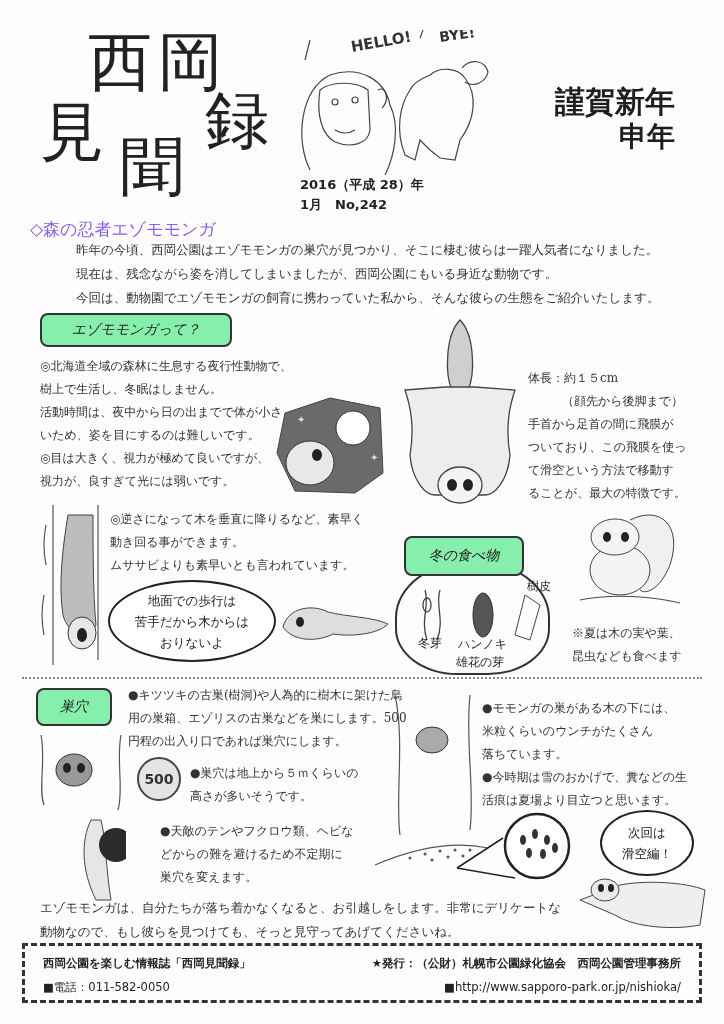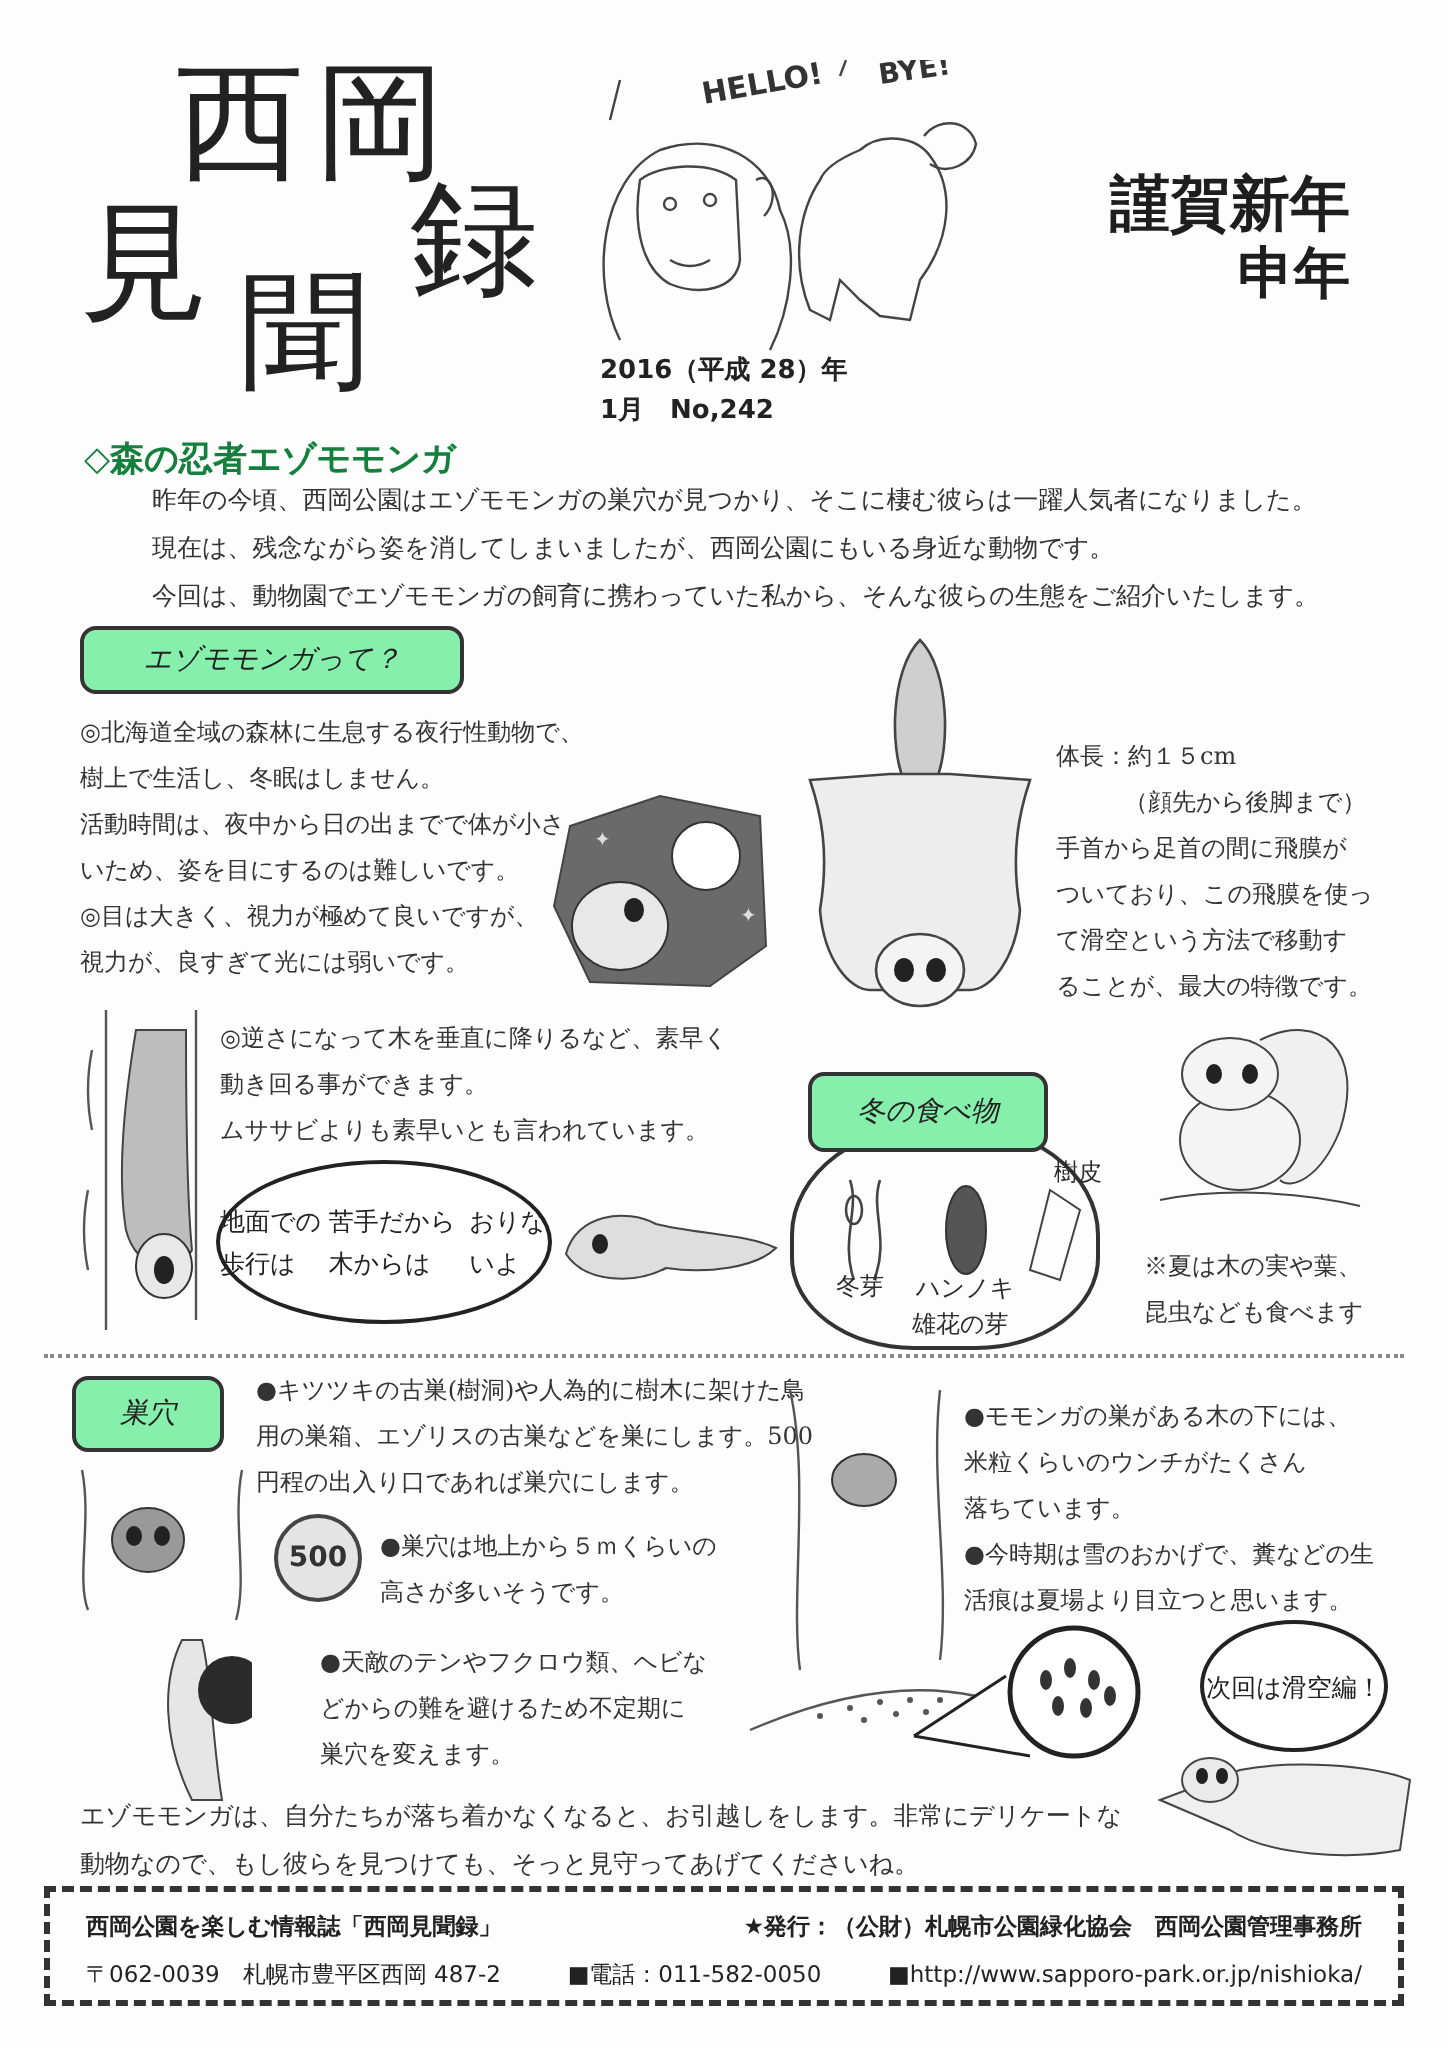--- a/index.html
+++ b/index.html
@@ -6,30 +6,30 @@
   body { width: 724px; height: 1024px; background: #fdfdfd; position: relative; overflow: hidden;
          font-family: "DejaVu Serif", "Liberation Serif", serif; color: #2b2b2b; }
   .abs { position: absolute; }
 
   
   .mast-char { position: absolute; font-family: "DejaVu Sans", sans-serif; font-weight: normal;
                font-size: 64px; line-height: 1; color: #222; }
   .greeting { position: absolute; font-family: "DejaVu Sans", sans-serif; font-weight: bold; color: #1e1e1e; text-align: right; }
   .issue { position: absolute; font-family: "DejaVu Sans", sans-serif; font-weight: bold; font-size: 13px; text-align: left; color: #222; }
 
-  .headline { position: absolute; left: 42px; top: 218px; font-family: "DejaVu Sans", sans-serif; font-weight: bold; font-size: 17px; color: #15803d; }
+  .headline { position: absolute; left: 30px; top: 218px; font-family: "DejaVu Sans", sans-serif; font-weight: normal; font-size: 17px; color: #8b5cf6; }
   .intro p { font-size: 12.5px; line-height: 24px; white-space: nowrap; color: #333; }
 
   .label-box { position: absolute; border: 2.5px solid #333; border-radius: 8px; background: #86efac;
                display: flex; align-items: center; justify-content: center; font-size: 14px; color: #222; font-style: italic; }
 
   .txt p { font-size: 12px; line-height: 23px; white-space: nowrap; color: #333; }
 
   .bubble { position: absolute; border: 2.5px solid #222; border-radius: 50%; background: #fff;
-            display: flex; align-items: center; justify-content: center; }
+            display: flex; flex-direction: column; align-items: center; justify-content: center; }
   .bubble span { font-size: 12.5px; line-height: 21px; color: #222; }
 
   .sketch { position: absolute; }
   .divider { position: absolute; left: 22px; right: 22px; height: 0; border-top: 2px dotted #888; }
 
   .footer { position: absolute; left: 22px; top: 943px; width: 680px; height: 60px; border: 3px dashed #333; padding: 5px 18px; }
   .footer .row { display: flex; justify-content: space-between; font-family: "DejaVu Sans", sans-serif; font-size: 11.5px; color: #222; white-space: nowrap; line-height: 24px; }
   .footer .row.top { font-weight: bold; }
 </style>
 </head>
@@ -261,17 +261,16 @@
   <p>エゾモモンガは、自分たちが落ち着かなくなると、お引越しをします。非常にデリケートな</p>
   <p>動物なので、もし彼らを見つけても、そっと見守ってあげてくださいね。</p>
 </div>
 
 <div class="footer">
   <div class="row top">
     <span>西岡公園を楽しむ情報誌「西岡見聞録」</span>
     <span>★発行：（公財）札幌市公園緑化協会　西岡公園管理事務所</span>
   </div>
   <div class="row">
-    <span>〒062-0039　札幌市豊平区西岡 487-2</span>
     <span>■電話：011-582-0050</span>
     <span>■http://www.sapporo-park.or.jp/nishioka/</span>
   </div>
 </div>
 
 </body></html>

